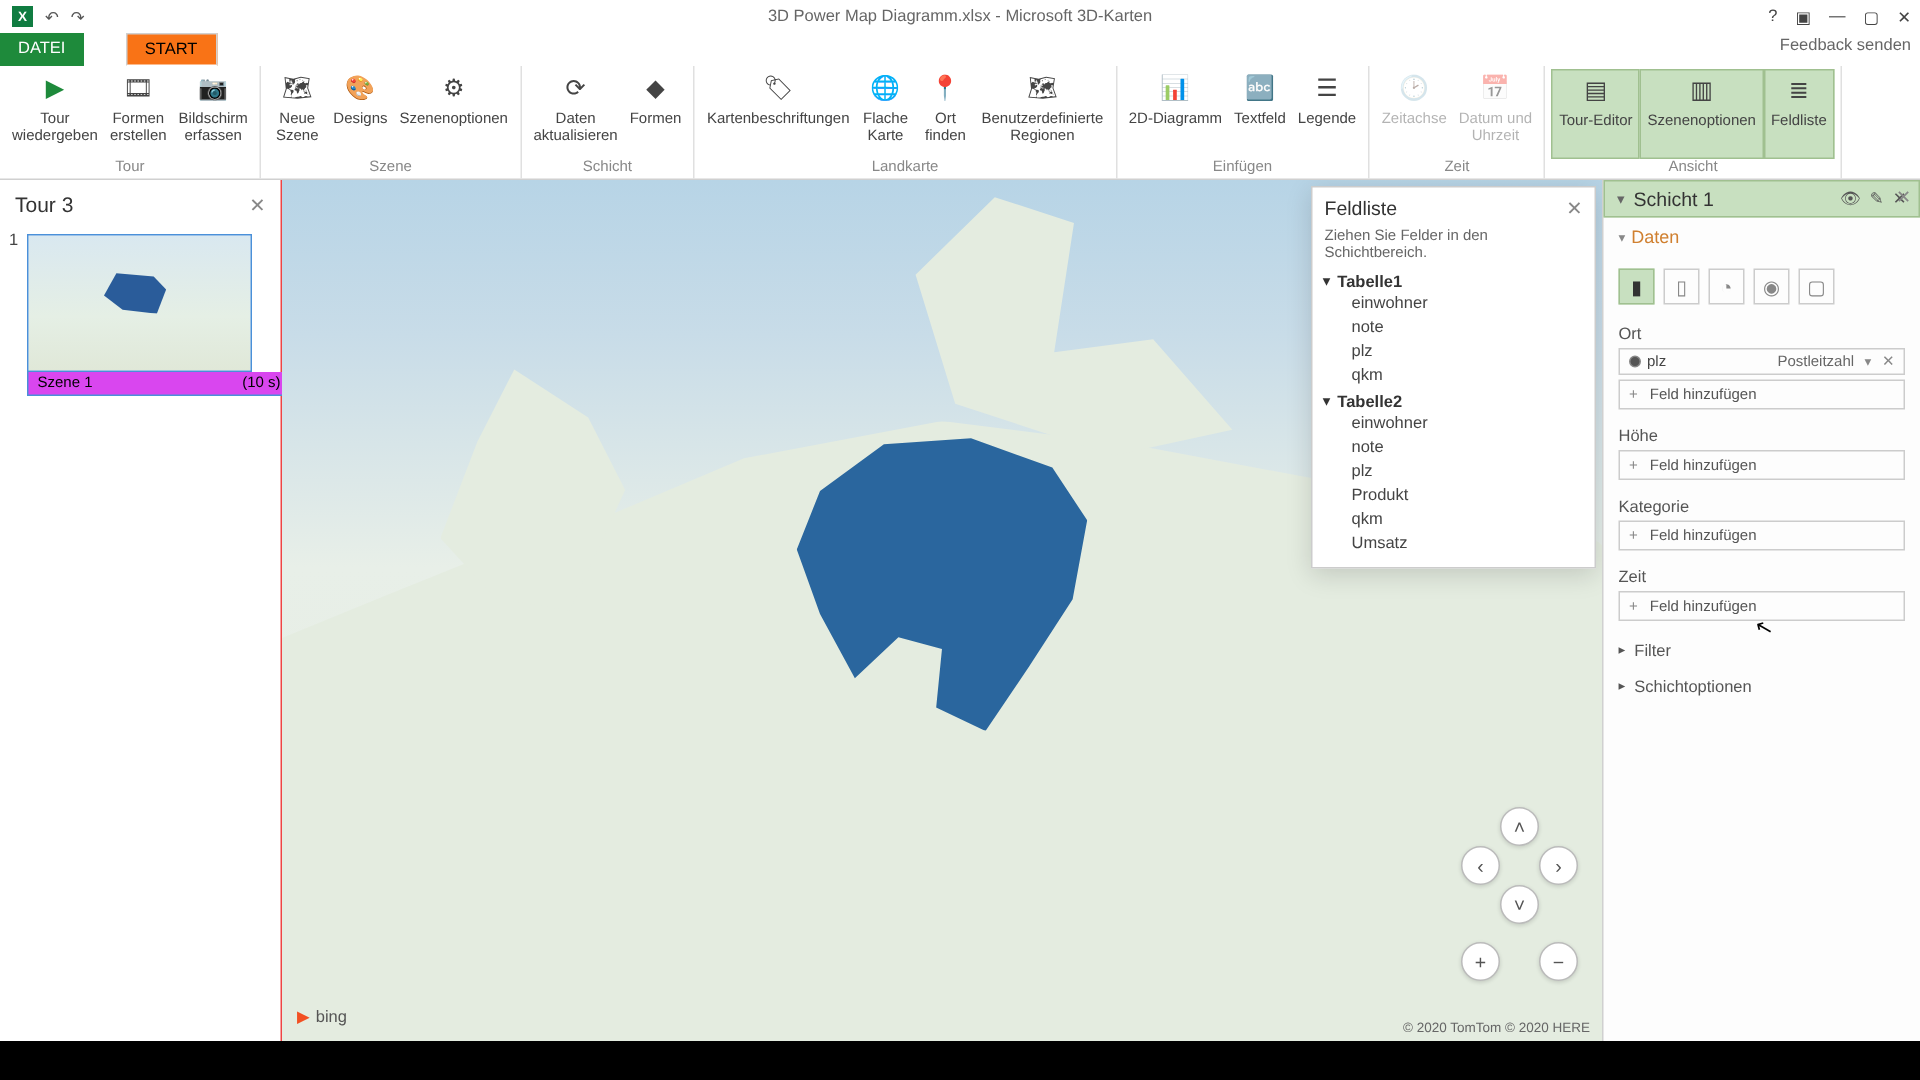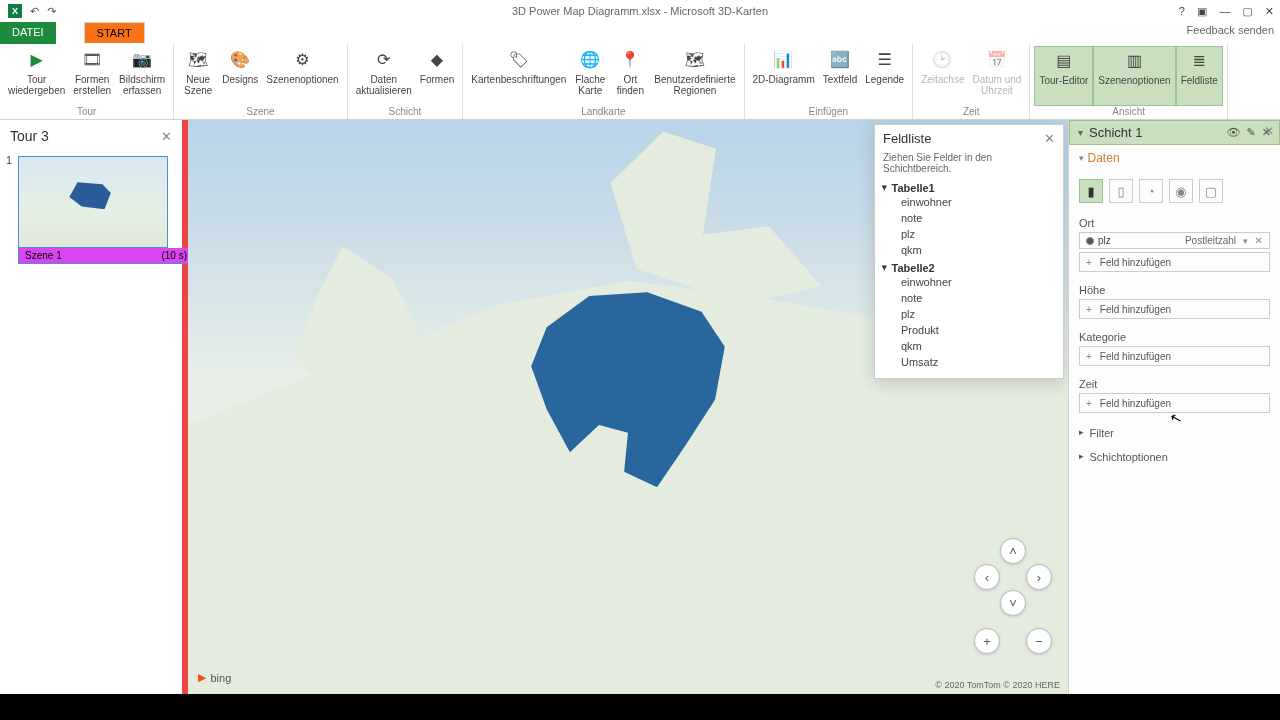--- a/index.html
+++ b/index.html
@@ -17,21 +17,21 @@
 .ribbon-tabs .tab.active { border: 1px solid #d0d0d0; border-bottom: 1px solid #fff; background: #f97316; }
 .ribbon { height: 76px; border-bottom: 1px solid #d0d0d0; display: flex; font-size: 10px; color: #444; }
 .ribbon-group { display: flex; flex-direction: column; border-right: 1px solid #e0e0e0; padding: 2px 4px 0 4px; }
 .ribbon-group .items { display: flex; flex: 1; }
 .ribbon-group .label { text-align: center; font-size: 10px; color: #888; padding-bottom: 2px; }
 .ribbon-btn { display: flex; flex-direction: column; align-items: center; justify-content: flex-start; padding: 2px 4px; min-width: 40px; cursor: pointer; text-align: center; line-height: 1.1; }
 .ribbon-btn.disabled { opacity: 0.4; }
 .ribbon-btn.active { background: #c8e0c0; border: 1px solid #a0c090; }
 .ribbon-icon { width: 24px; height: 24px; margin-bottom: 2px; display: inline-flex; align-items: center; justify-content: center; font-size: 16px; }
 .workspace { flex: 1; display: flex; background: #f4f4f4; position: relative; overflow: hidden; }
-.tour-pane { width: 188px; background: #fff; border-right: 6px solid #ef4444; display: flex; flex-direction: column; }
+.tour-pane { width: 188px; background: #fff; border-right: 1px solid #ef4444; display: flex; flex-direction: column; }
 .tour-pane .header { display: flex; justify-content: space-between; align-items: center; padding: 8px 10px; font-size: 14px; color: #333; }
 .tour-pane .close { color: #888; cursor: pointer; font-size: 13px; }
 .scene-thumb { margin: 4px 10px; position: relative; }
 .scene-thumb .num { position: absolute; left: -4px; top: -2px; font-size: 11px; color: #444; }
 .scene-thumb .thumb { width: 150px; height: 92px; border: 1px solid #4a90d9; background: linear-gradient(180deg,#d9e8f0 0%,#e5efe5 60%,#e0e8d8 100%); margin-left:8px; position:relative; }
 .scene-thumb .thumb::after{content:"";position:absolute;left:34%;top:28%;width:28%;height:30%;background:#2a5c9a;clip-path:polygon(20% 0,80% 8%,100% 40%,85% 100%,30% 90%,0 55%);}
 .scene-thumb .caption { display: flex; justify-content: space-between; font-size: 10px; padding: 2px 6px; border:1px solid #4a90d9;border-top:none;width:176px;margin-left:8px;background:#d946ef; }
 .map-area { flex: 1; position: relative; background: linear-gradient(180deg,#b7d4e6 0%,#c8dce8 18%,#e8efe8 45%,#e4ecde 100%); overflow:hidden; }
 .landmass{position:absolute;background:#e4ece0;}
 .land-eu{left:0;bottom:0;width:100%;height:72%;clip-path:polygon(0 35%,8% 28%,15% 22%,25% 15%,35% 6%,50% 0,65% 4%,80% 10%,95% 12%,100% 20%,100% 100%,0 100%);}

